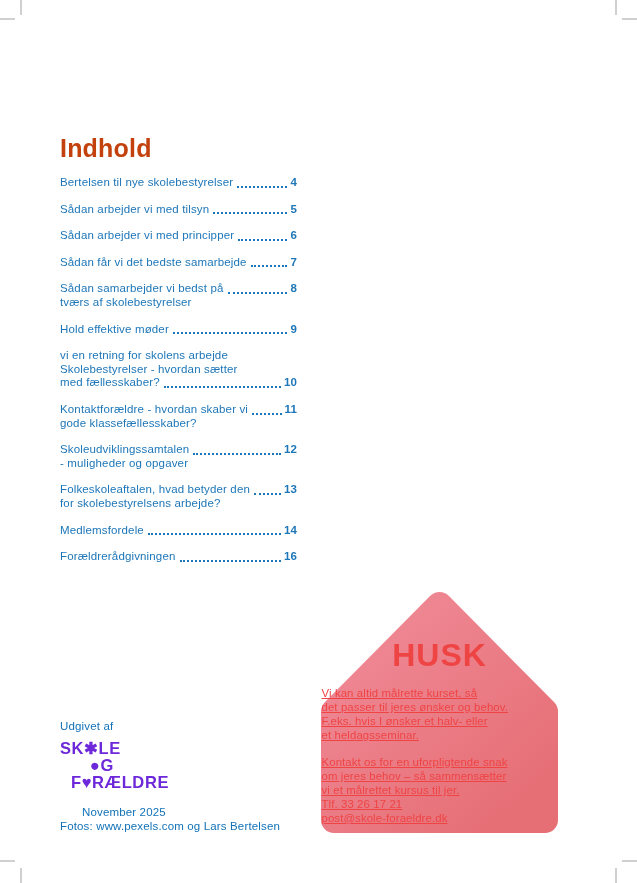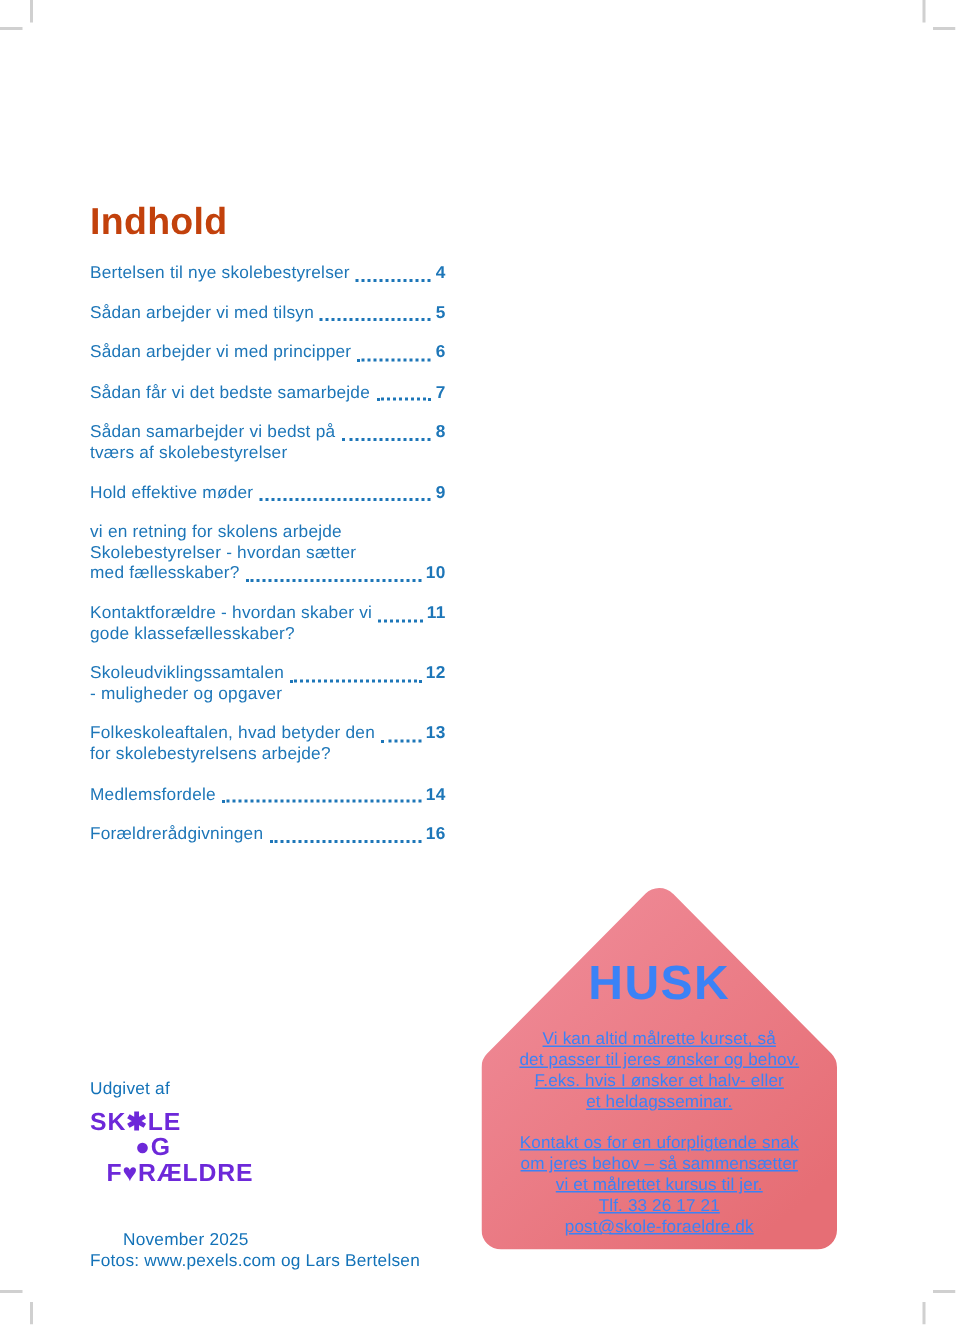--- a/index.html
+++ b/index.html
@@ -20,29 +20,29 @@
   .toc-line{display:flex;align-items:flex-end;font-size:11.5px;line-height:13.6px;letter-spacing:.15px;}
   .toc-text{white-space:nowrap;}
   .leader{flex:1 1 auto;border-bottom:2px dotted #1d76b8;margin:0 3px 2px 4px;min-width:8px;}
   .toc-page{font-weight:bold;font-size:11.5px;}
   
   .publisher{position:absolute;left:60px;top:720px;width:300px;color:#1372b8;}
   .pub-label{font-size:11.5px;letter-spacing:.15px;}
   .logo{margin-top:8px;font-weight:bold;font-size:16.5px;line-height:17px;letter-spacing:.6px;color:#6d28d9;}
   .logo-line2{margin-left:30px;}
   .logo-line3{margin-left:11px;}
-  .pub-date{margin-top:30px;font-size:11.5px;letter-spacing:.15px;padding-left:22px;}
+  .pub-date{margin-top:15px;font-size:11.5px;letter-spacing:.15px;padding-left:22px;}
   .pub-credits{margin-top:2px;font-size:11.5px;letter-spacing:.15px;}
   
   .badge{position:absolute;left:321px;top:592px;width:237px;height:241px;}
   .badge svg{position:absolute;left:0;top:0;}
   .badge-content{
     position:absolute;left:0;top:0;width:100%;height:100%;
     display:flex;flex-direction:column;align-items:center;
-    padding-top:46px;box-sizing:border-box;color:#3b82f6;text-align:center;
+    padding-top:46px;box-sizing:border-box;color:#ef4444;
   }
   .badge-title{font-size:32px;font-weight:bold;letter-spacing:1px;line-height:34px;margin-bottom:14px;}
   .badge-para{font-size:11.4px;line-height:14px;white-space:pre-line;margin-bottom:13px;width:236px;letter-spacing:.1px;text-decoration:underline;}
 </style>
 </head>
 <body>
 
 <div class="crop" style="left:20px;top:0;width:2px;height:15px;"></div>
 <div class="crop" style="left:0;top:18px;width:15px;height:2px;"></div>
 <div class="crop" style="left:615px;top:0;width:2px;height:15px;"></div>

